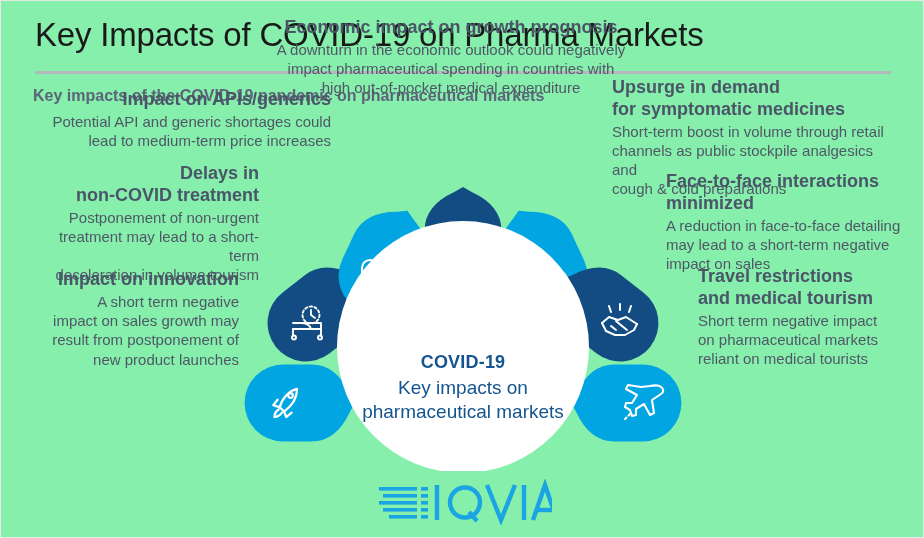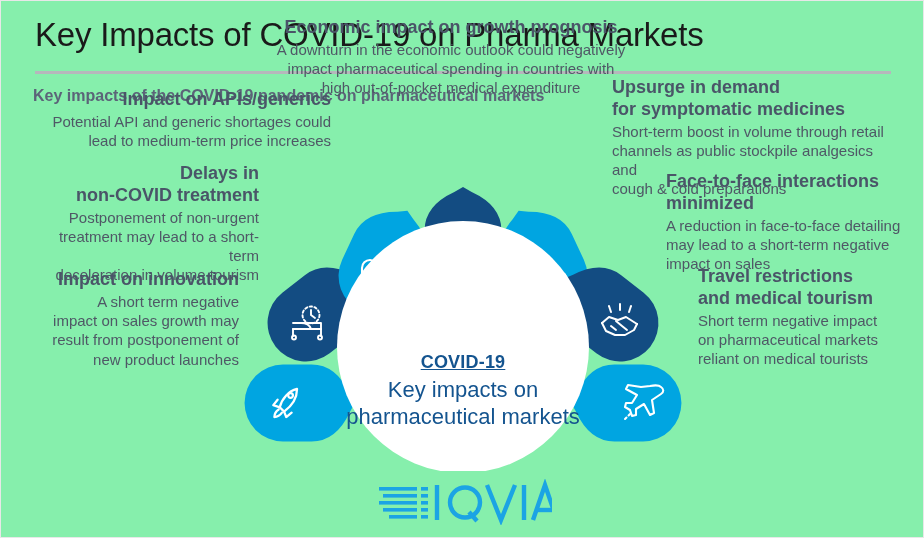--- a/index.html
+++ b/index.html
@@ -74,25 +74,24 @@
     text-align: center;
     color: #14548f;
     line-height: 1.26;
   }
   #center-text .c-head {
     display: block;
     font-size: 18px;
     font-weight: bold;
     letter-spacing: 0.2px;
     margin-bottom: 2px;
-    text-decoration: underline;
   }
   #center-text .c-sub {
     display: block;
-    font-size: 22px;
+    font-size: 19px;
     font-weight: 400;
   }
 
   
   .callout { position: absolute; }
   .callout .c-title {
     display: block;
     font-size: 18px;
     font-weight: bold;
     color: #4a5568;

